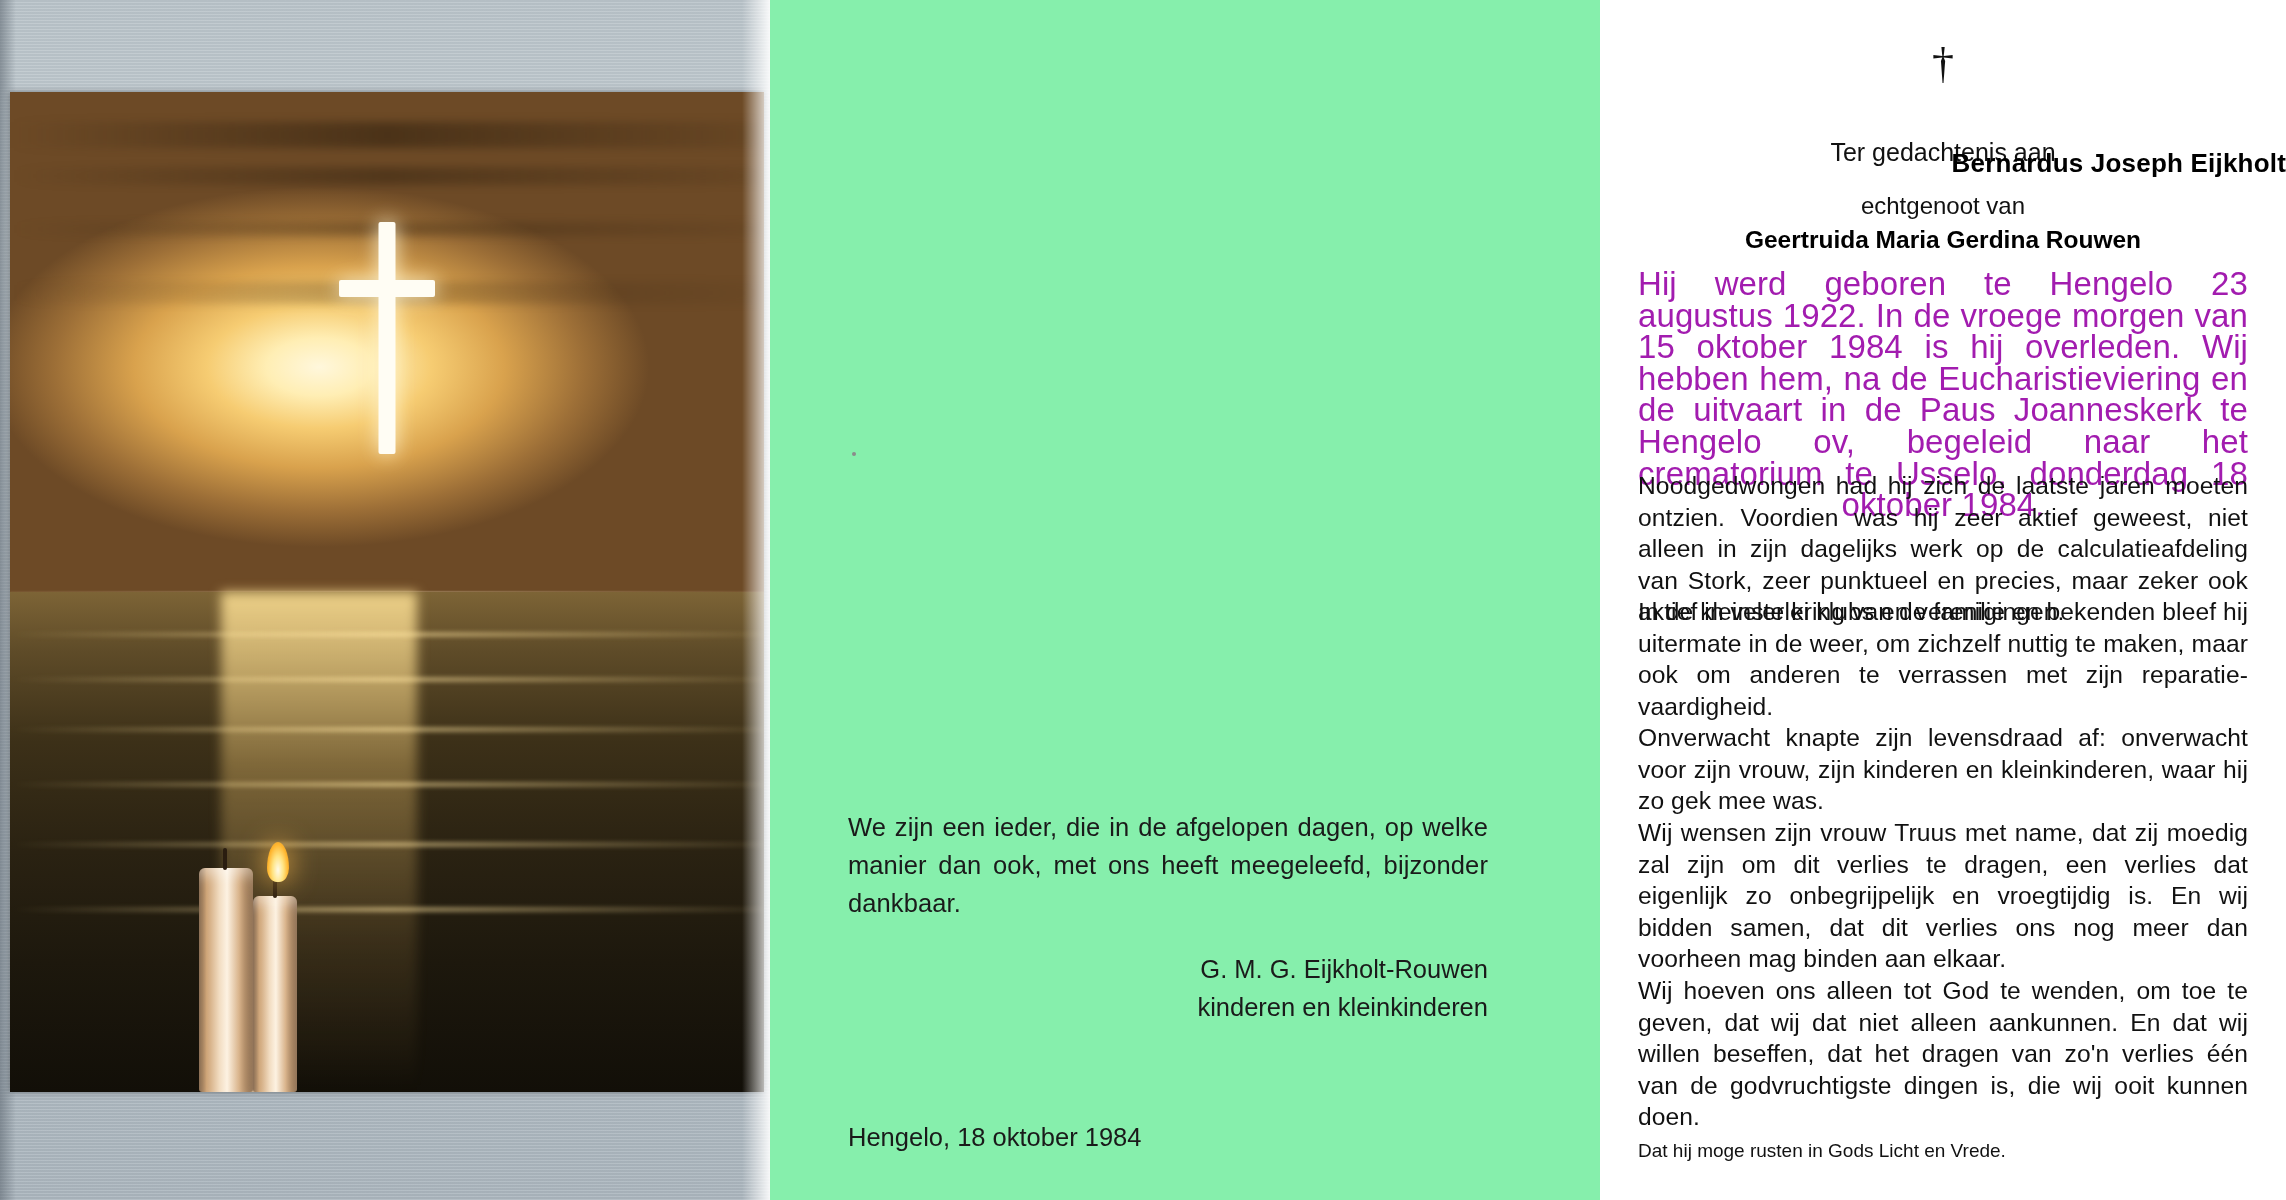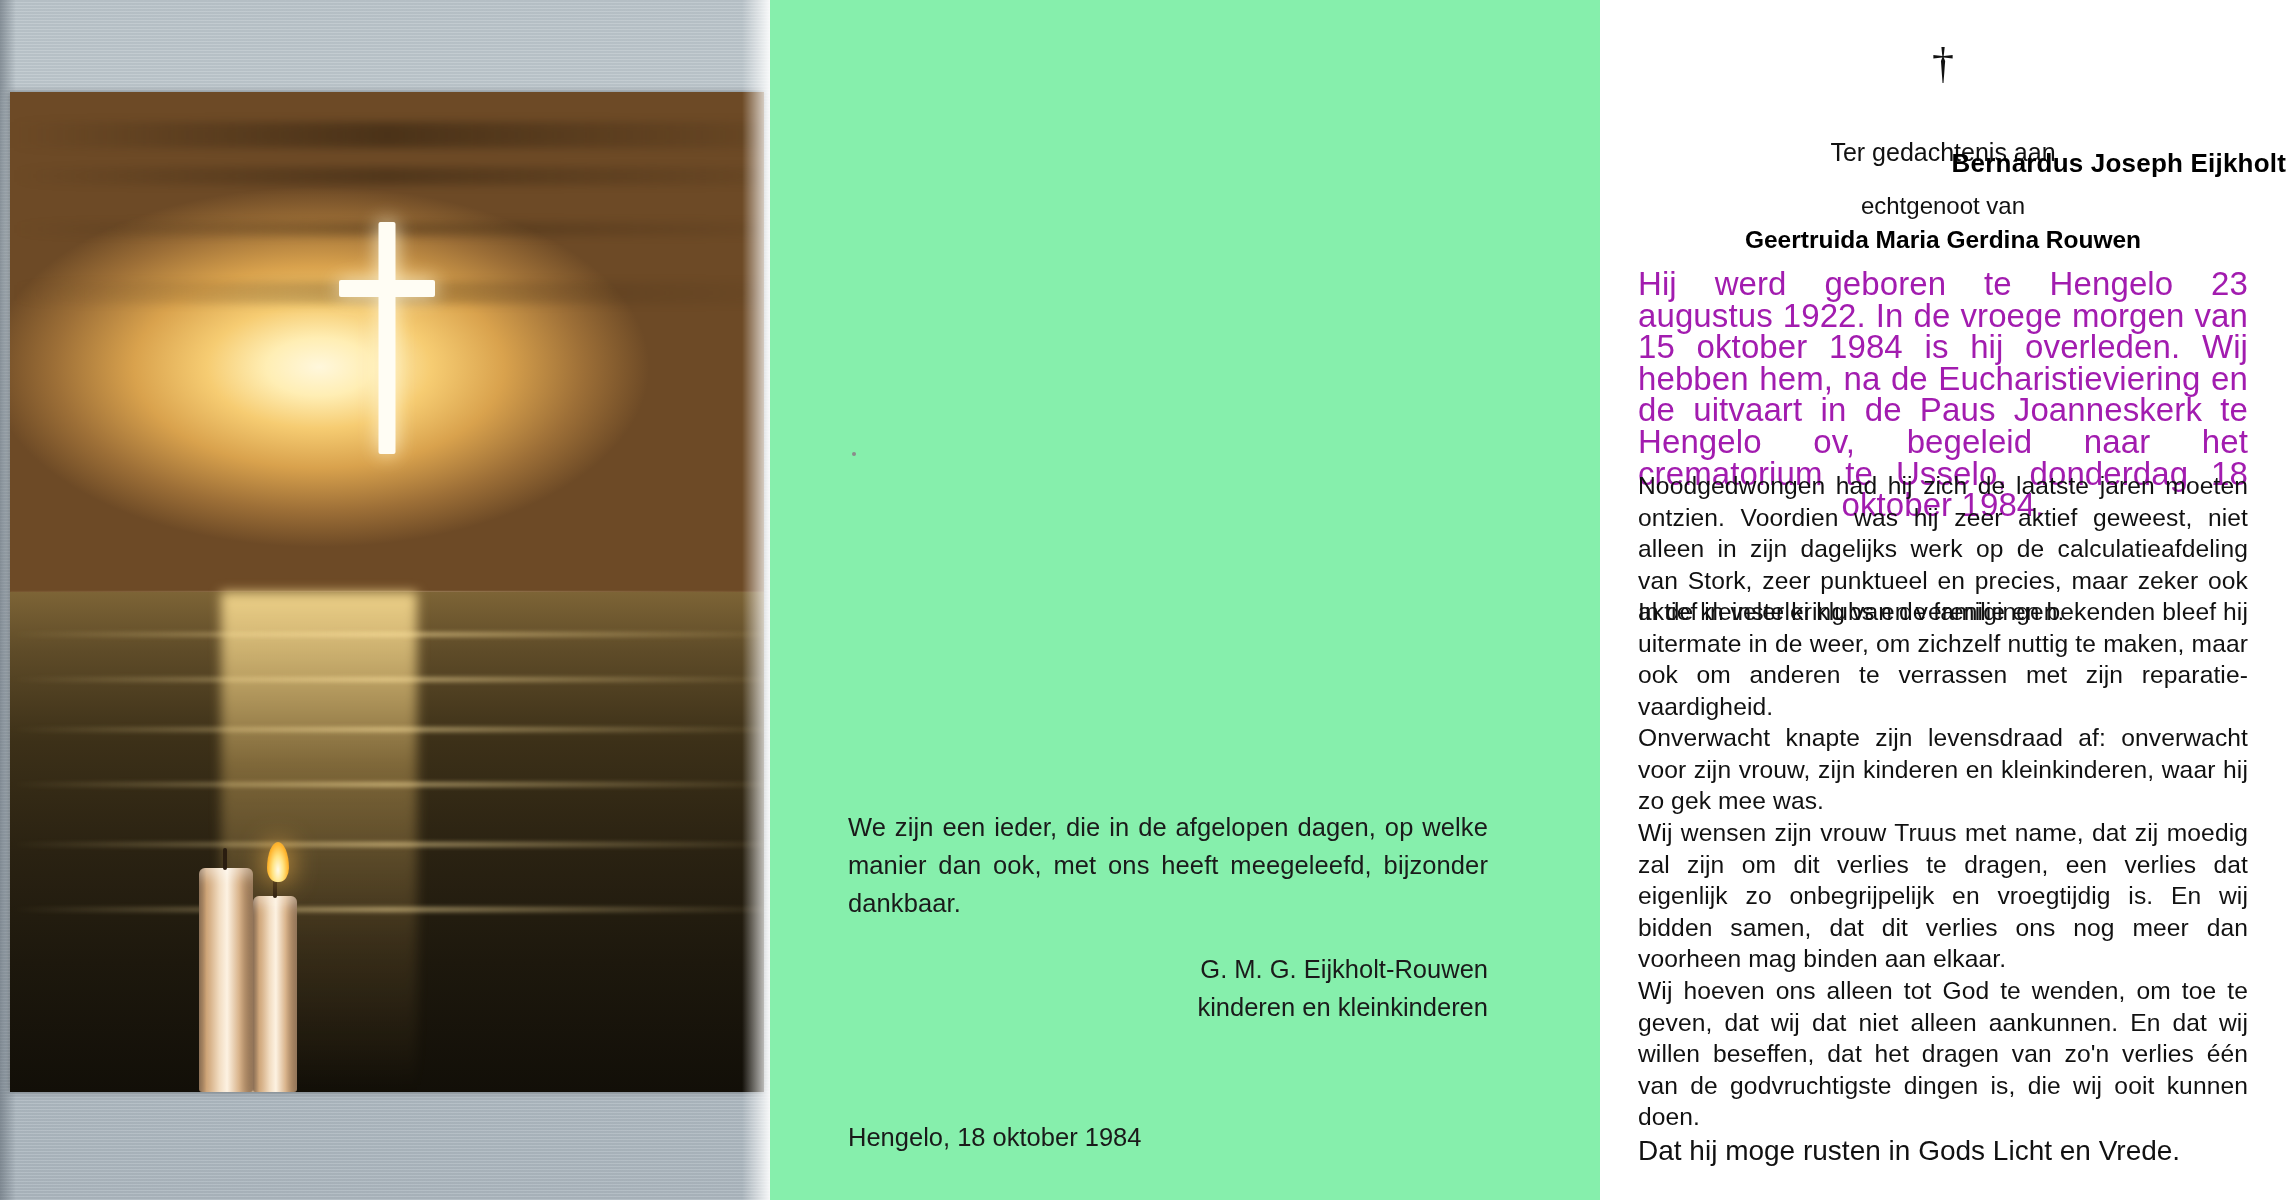--- a/index.html
+++ b/index.html
@@ -278,21 +278,21 @@
     font-size: 24.6px;
     line-height: 31.6px;
     color:#111;
     text-align: justify;
     letter-spacing: .1px;
   }
   .r-last {
     position:absolute;
     left: 38px;
     width: 610px;
-    font-size: 28px;
+    font-size: 19px;
     line-height: 31.6px;
     color:#111;
     text-align: left;
   }
 </style>
 </head>
 <body>
 
 <div class="page">
 

